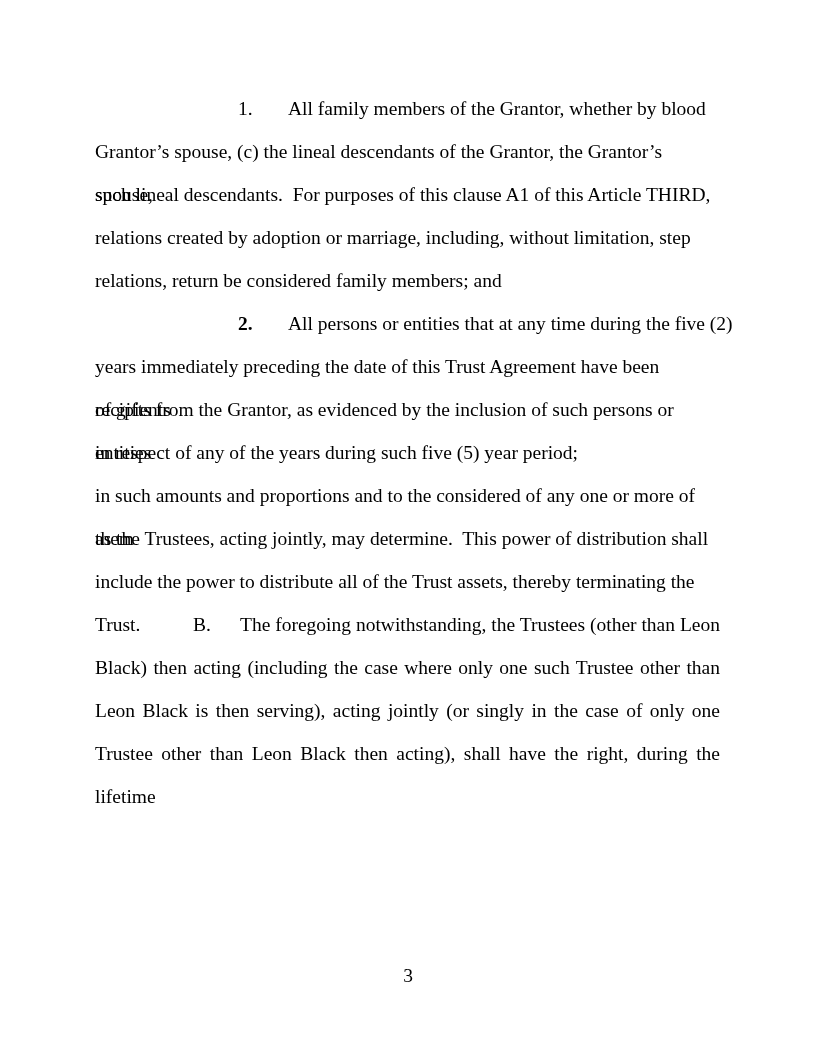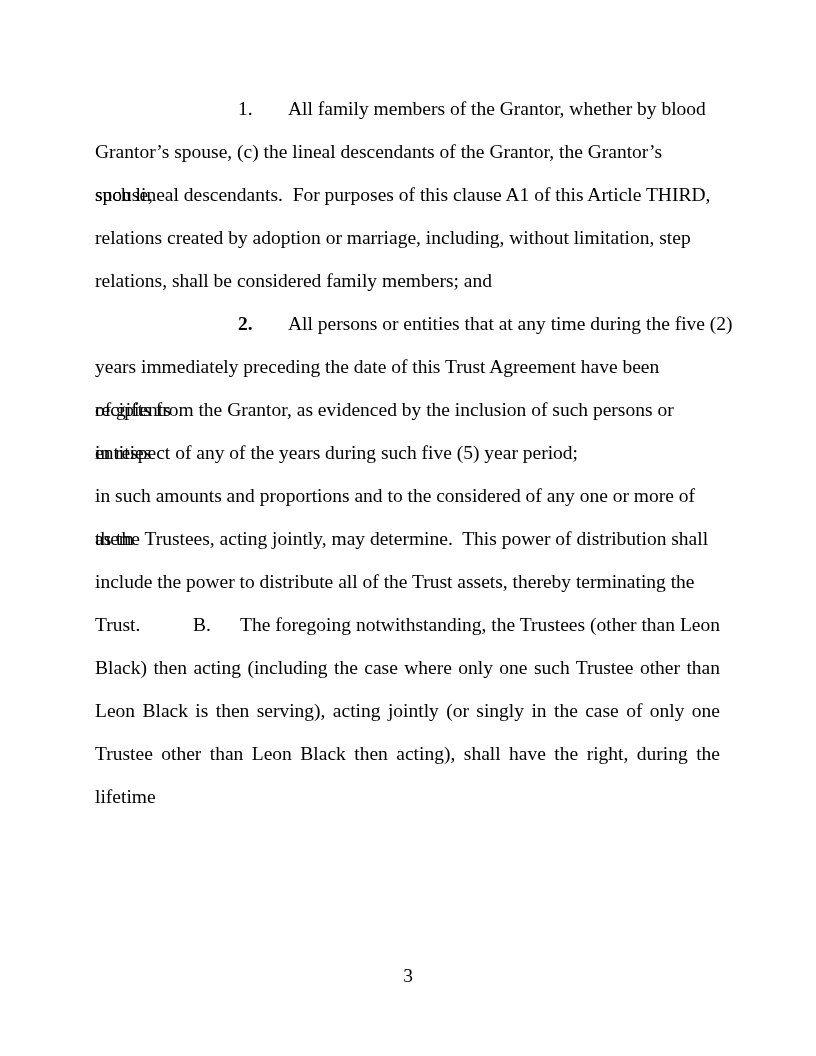--- a/index.html
+++ b/index.html
@@ -76,21 +76,21 @@
 <div class="page">
   <div class="content">
 
     <div class="line num-first">
       <span class="num-label">1.</span>
       <span>All family members of the Grantor, whether by blood</span>
     </div>
     <div class="line">Grantor’s spouse, (c) the lineal descendants of the Grantor, the Grantor’s spouse,</div>
     <div class="line">such lineal descendants.  For purposes of this clause A1 of this Article THIRD,</div>
     <div class="line">relations created by adoption or marriage, including, without limitation, step</div>
-    <div class="line">relations, shall be considered family members; and</div>
+    <div class="line">relations, return be considered family members; and</div>
 
     <div class="line num-first">
       <span class="num-label bold">2.</span>
       <span>All persons or entities that at any time during the five (2)</span>
     </div>
     <div class="line">years immediately preceding the date of this Trust Agreement have been recipients</div>
     <div class="line">of gifts from the Grantor, as evidenced by the inclusion of such persons or entities</div>
     <div class="line">in respect of any of the years during such five (5) year period;</div>
 
     <div class="line">in such amounts and proportions and to the considered of any one or more of them</div>

